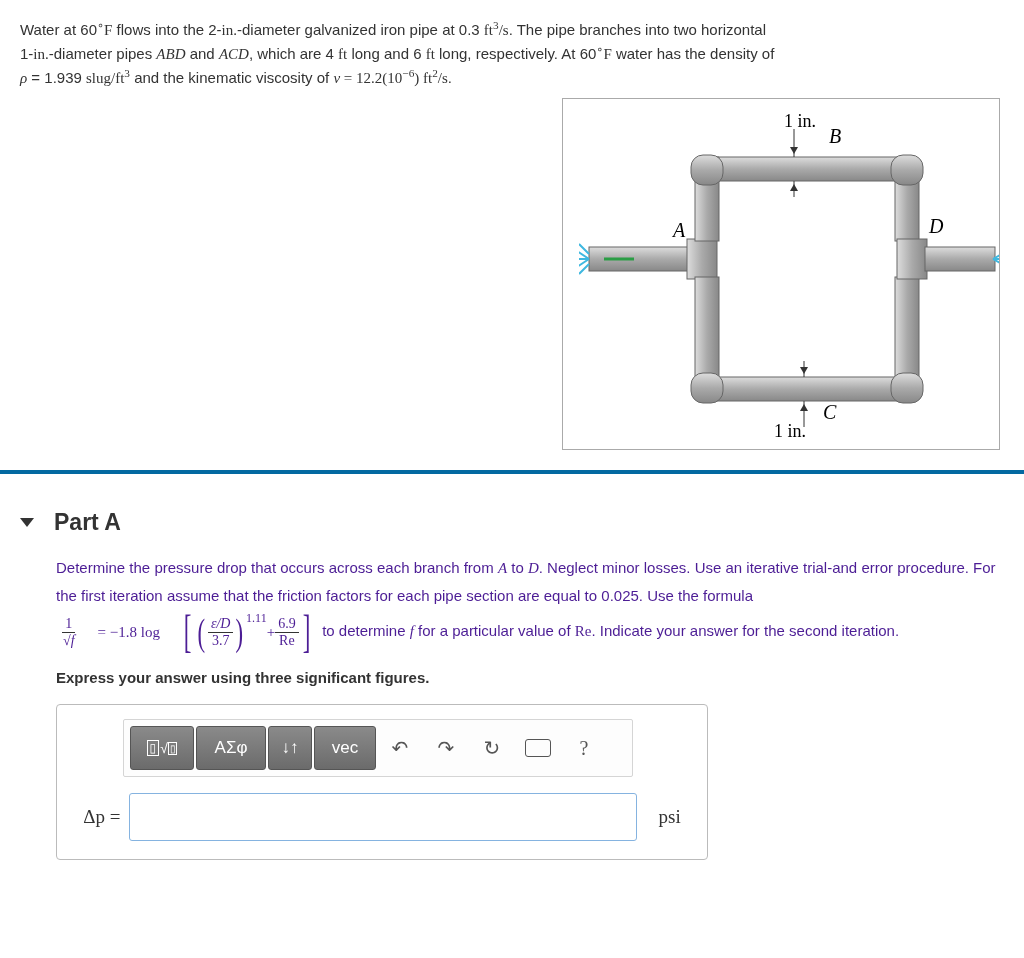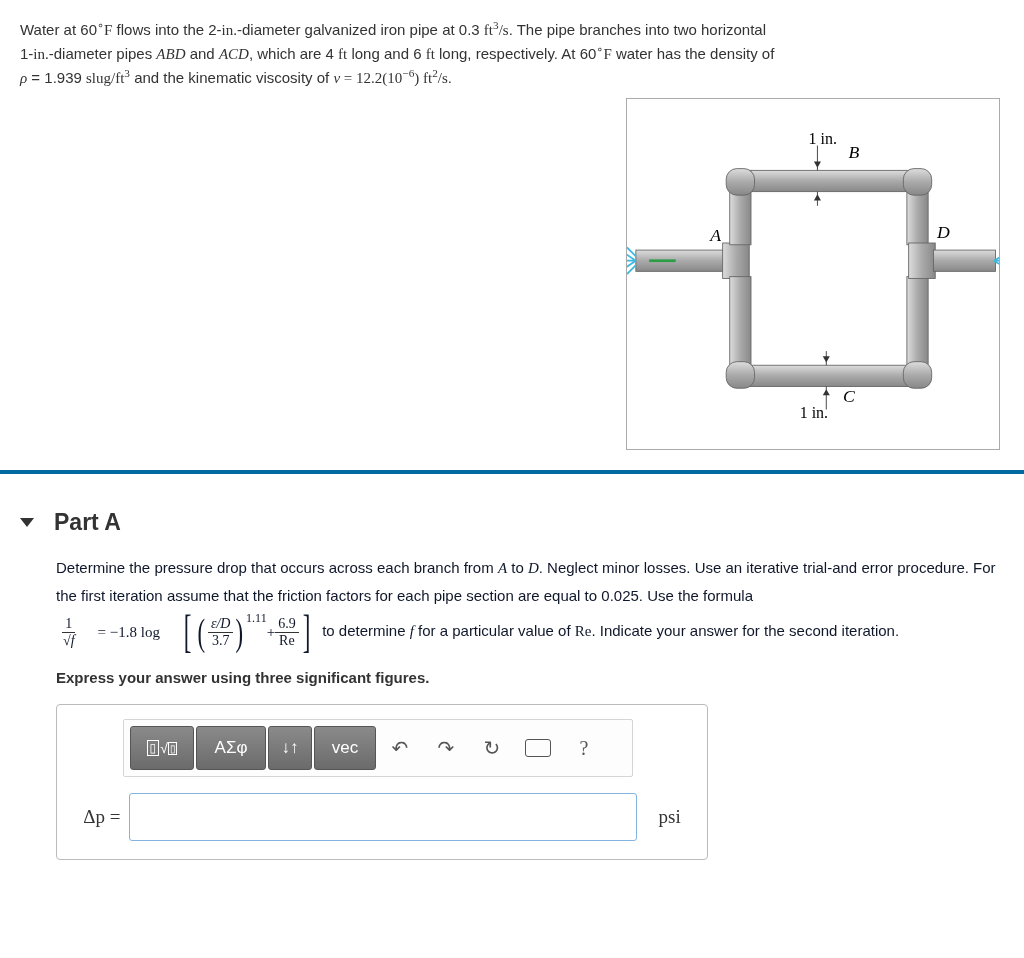--- a/index.html
+++ b/index.html
@@ -16,49 +16,49 @@
     }
     .problem-text {
       line-height: 1.6;
       color: #333;
     }
     .math { font-family: 'Times New Roman', serif; }
     .mathit { font-style: italic; font-family: 'Times New Roman', serif; }
     sup { font-size: 0.75em; vertical-align: super; line-height: 0;}
     .diagram-container {
       border: 1px solid #aaa;
-      width: 374px;
+      width: 438px;
       height: 352px;
       margin-left: auto;
       margin-right: 4px;
       margin-top: 8px;
       display:flex;
       align-items:center;
-      justify-content:center;
+      justify-content:flex-end;
     }
     .part-header {
       display: flex;
       align-items: center;
       padding: 20px 20px 8px 20px;
       margin-top: 15px;
     }
     .triangle-down {
       width: 0; height: 0;
       border-left: 7px solid transparent;
       border-right: 7px solid transparent;
       border-top: 9px solid #333;
       margin-right: 20px;
     }
     .part-title { font-weight: bold; font-size: 23px; }
     .part-body {
       padding: 10px 20px 20px 56px;
     }
     .question-text {
       line-height: 1.8;
-      color: #0f172a;
+      color: #4c1d95;
       margin-bottom: 14px;
     }
     .express { font-weight: bold; margin-bottom: 18px; }
     .answer-box {
       border: 1px solid #bbb;
       border-radius: 4px;
       width: 652px;
       padding: 14px 14px 18px 14px;
     }
     .toolbar-outer {

